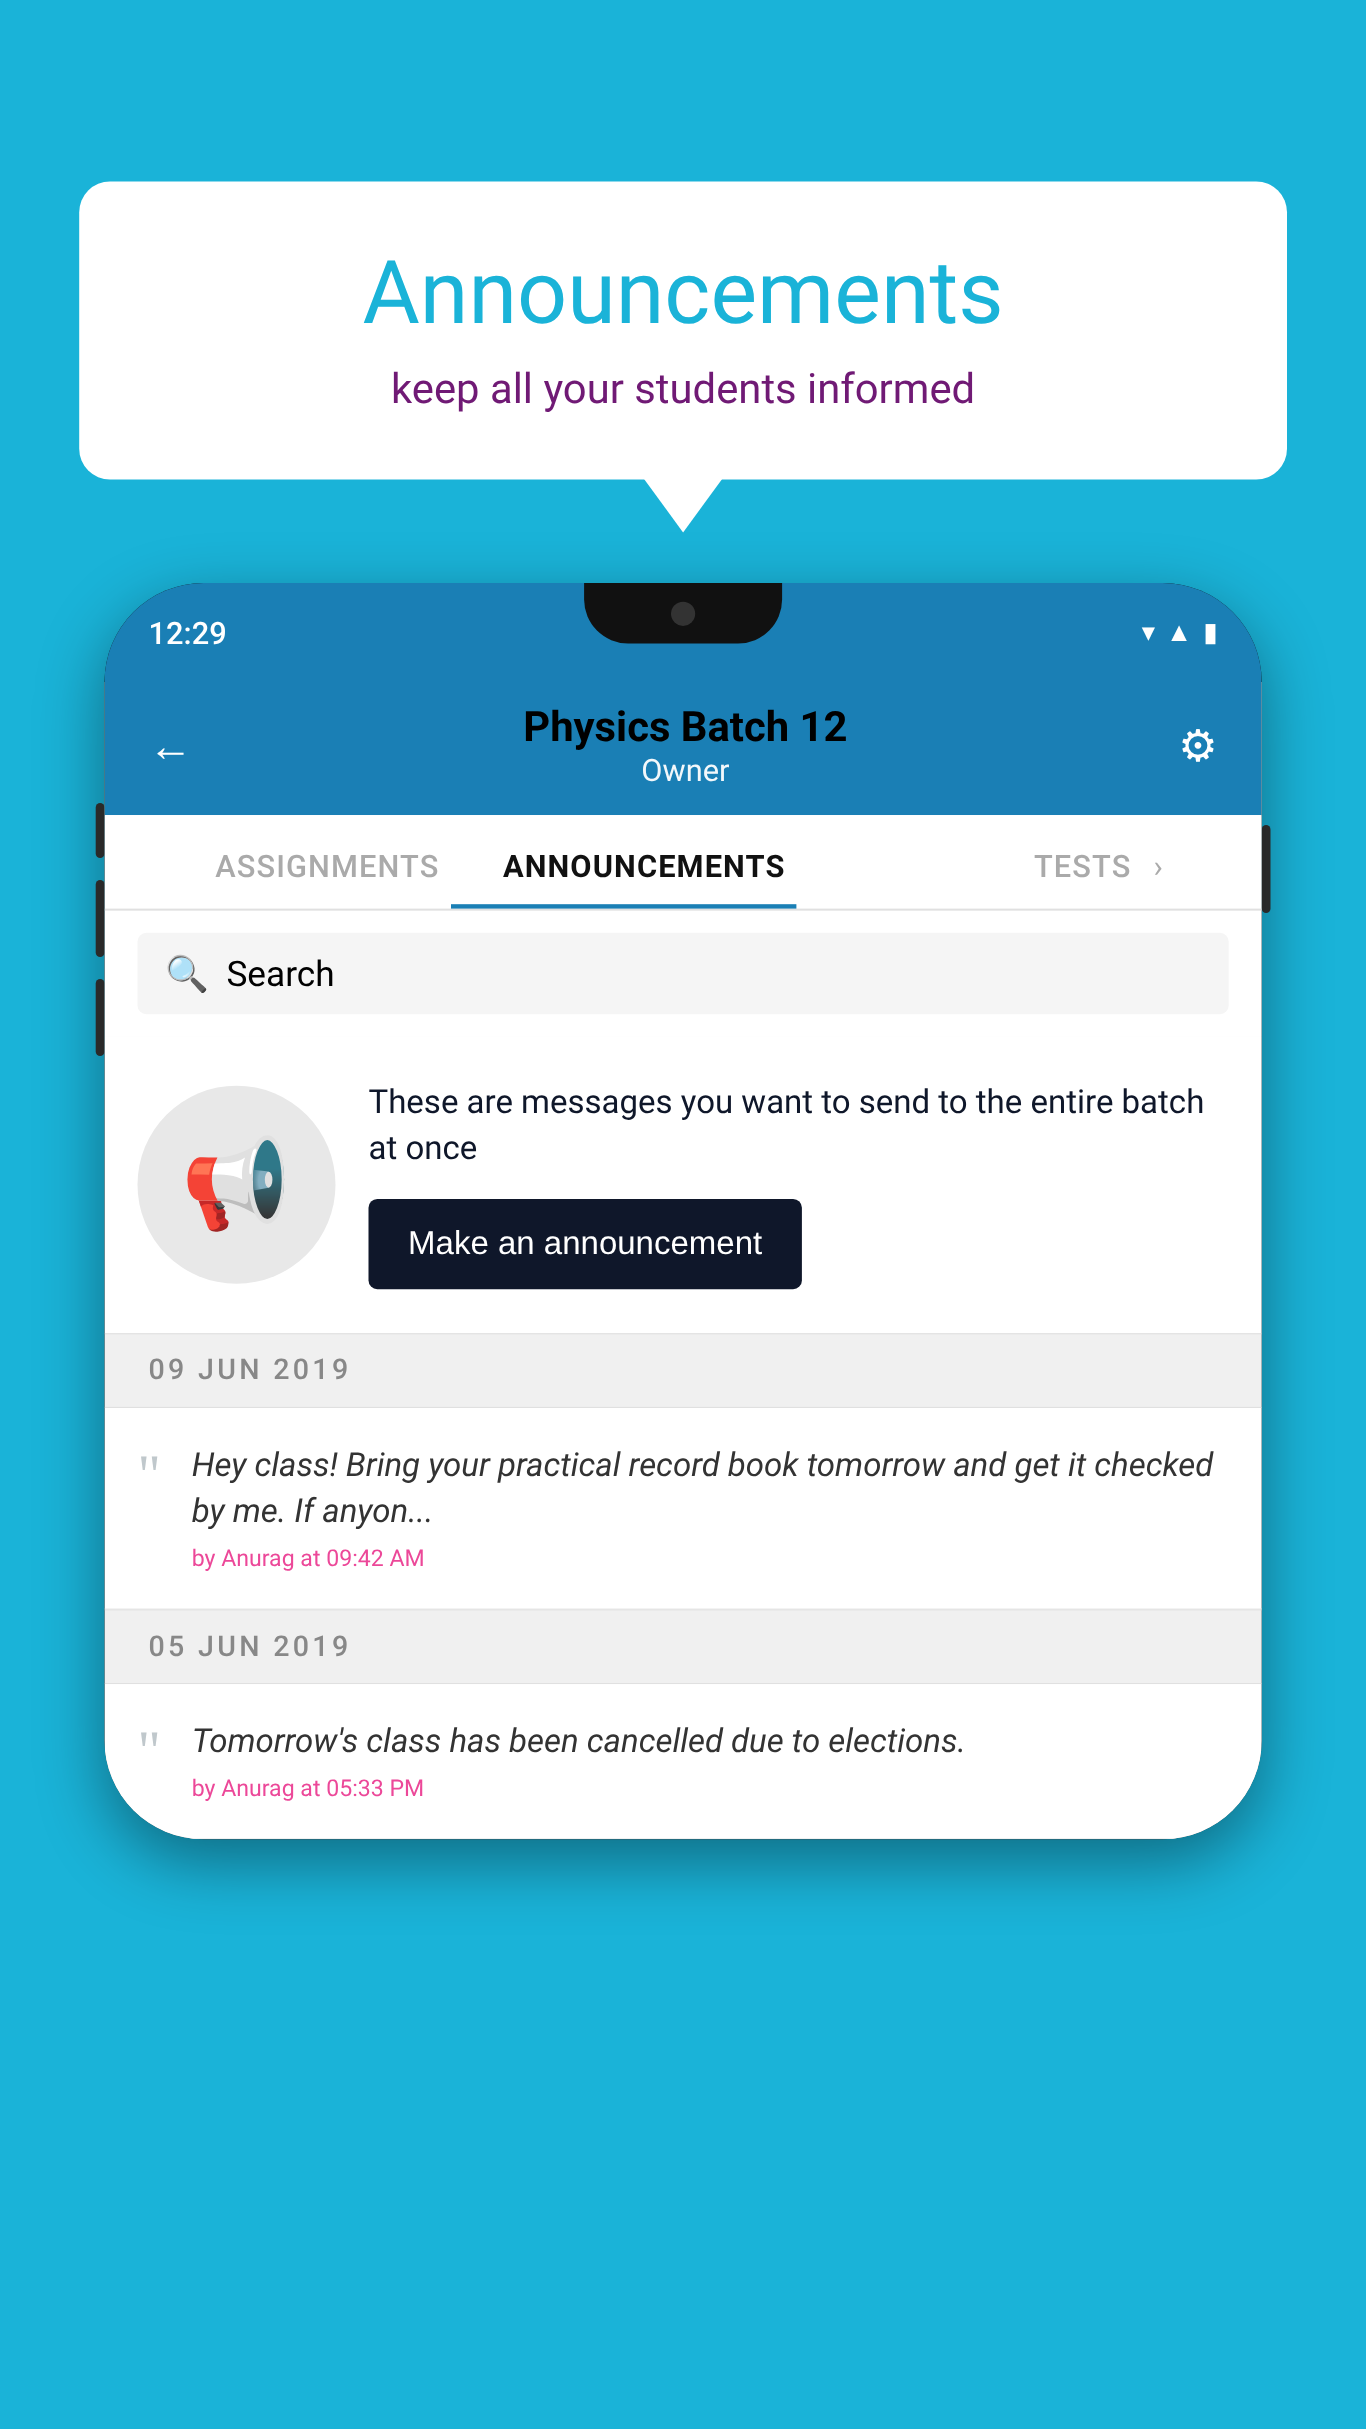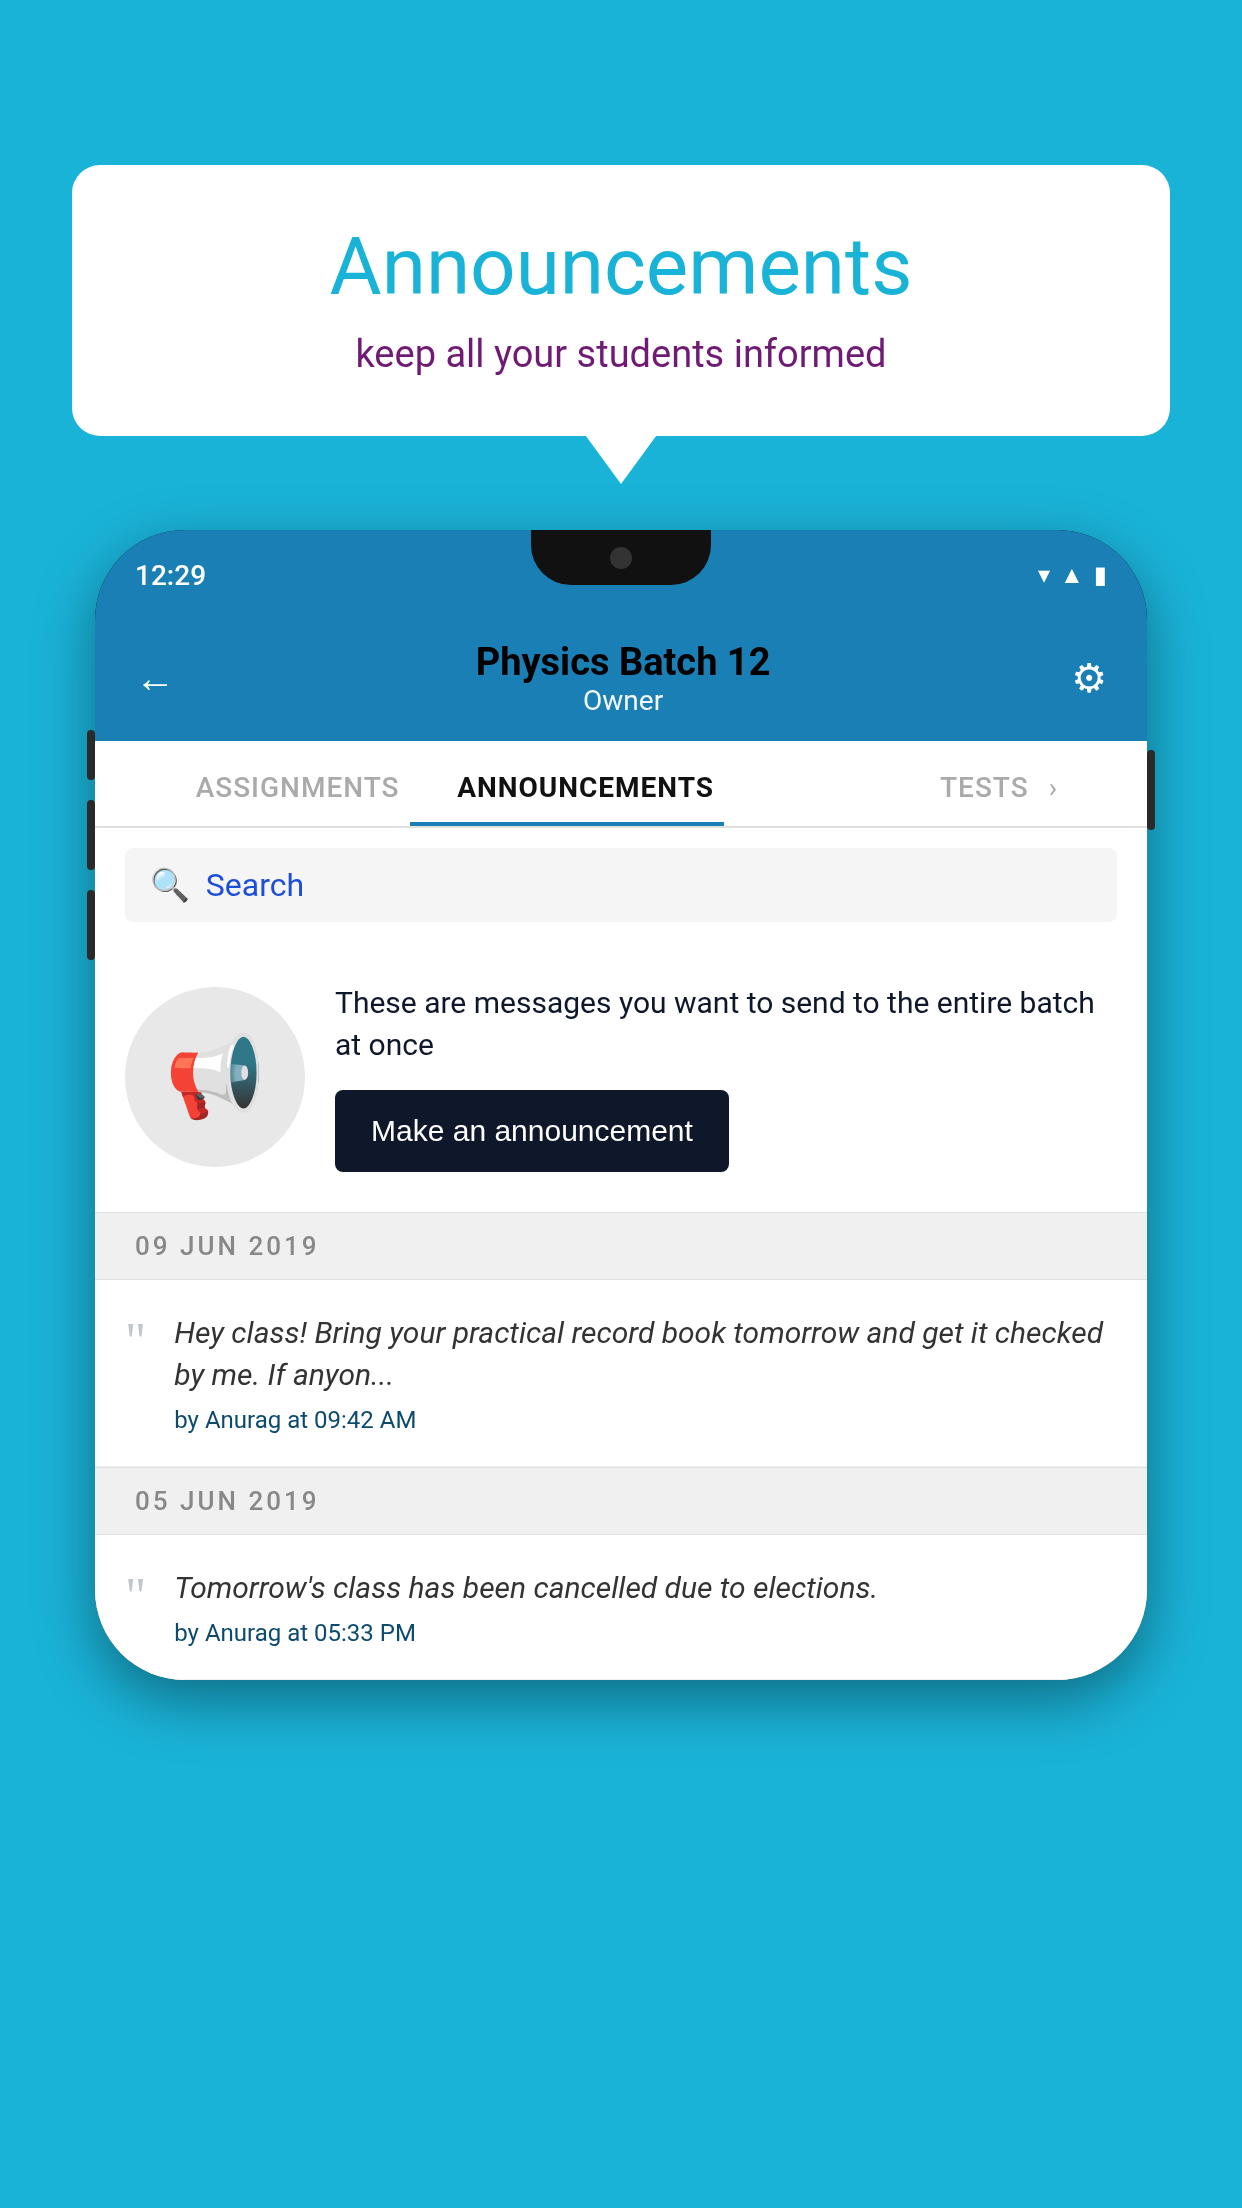--- a/index.html
+++ b/index.html
@@ -192,21 +192,21 @@
       display: flex;
       align-items: center;
       padding: 18px 25px;
       gap: 16px;
     }
     .search-icon-span {
       color: #999;
       font-size: 32px;
     }
     .search-text {
-      color: #1d4ed8;
+      color: #000000;
       font-size: 32px;
     }
 
     
     .announcement-promo {
       background: #fff;
       padding: 40px 30px 40px;
       display: flex;
       align-items: center;
       gap: 30px;
@@ -279,22 +279,22 @@
       flex: 1;
     }
     .announcement-text {
       font-size: 30px;
       color: #333;
       font-style: italic;
       line-height: 1.4;
       margin-bottom: 10px;
     }
     .announcement-author {
-      font-size: 24px;
-      color: #0c4a6e;
+      font-size: 21px;
+      color: #ec4899;
     }
 
     
     .phone-screen {
       background: #f5f5f5;
       overflow: hidden;
       border-radius: 0 0 75px 75px;
     }
 
     

